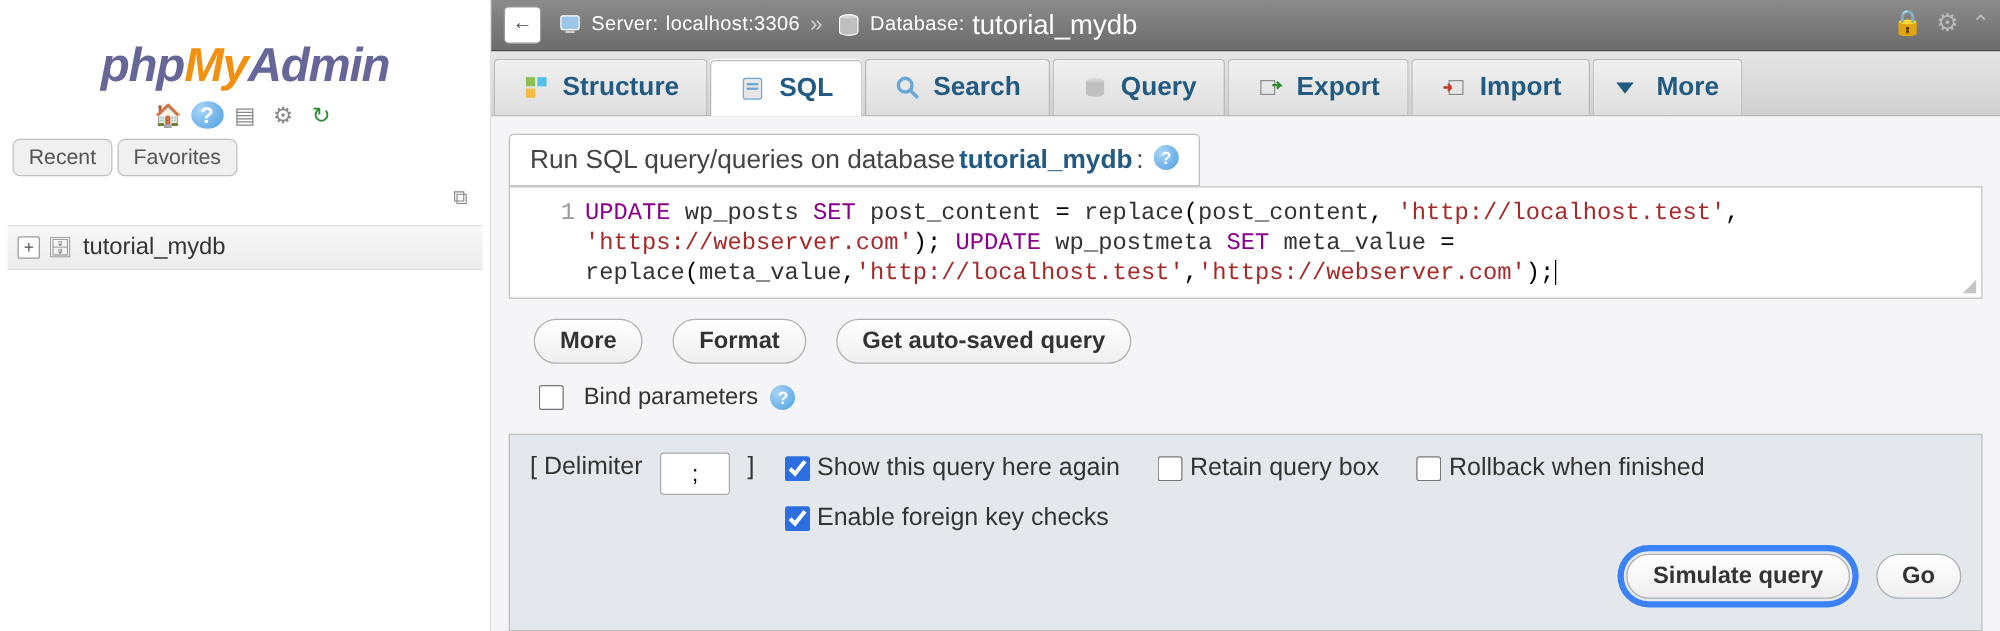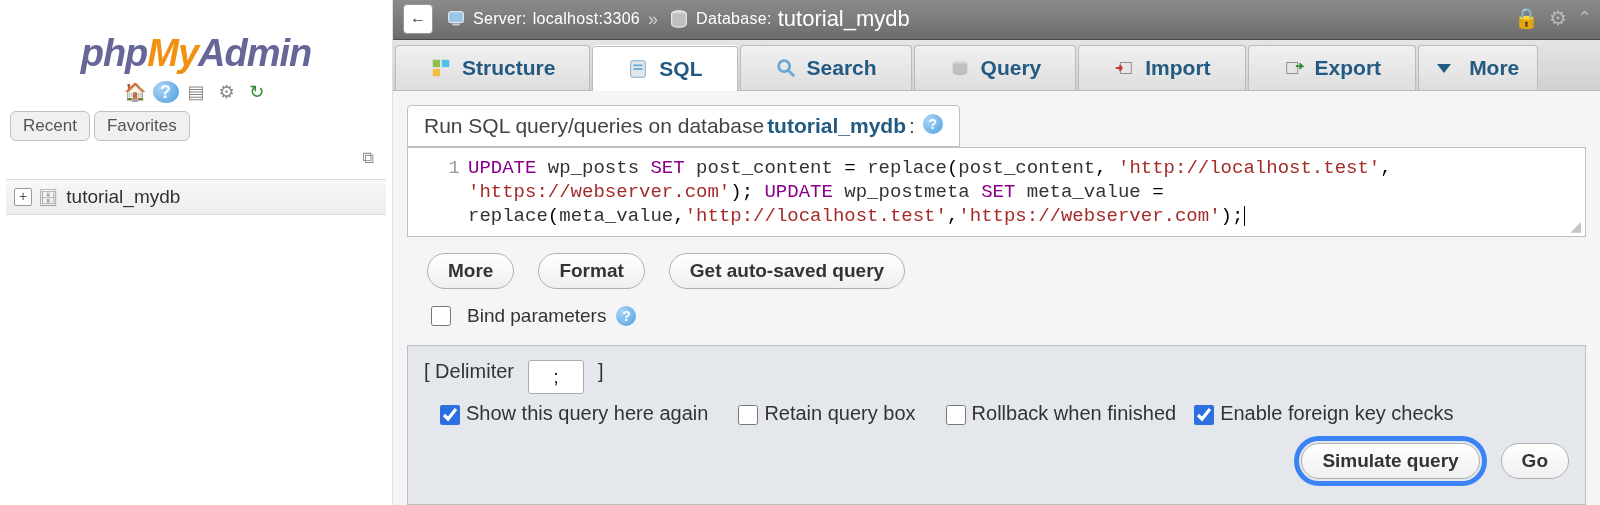--- a/index.html
+++ b/index.html
@@ -24,21 +24,21 @@
 .main{flex:1;display:flex;flex-direction:column;background:#f5f5f7}
 .breadcrumb{height:42px;background:linear-gradient(#8b8b8b,#6c6c6c);color:#fff;display:flex;align-items:center;padding:0 8px;border-bottom:1px solid #4a4a4a;position:relative}
 .bc-back{width:28px;height:28px;background:#fff;border:1px solid #999;border-radius:4px;text-align:center;line-height:26px;color:#444;margin:0 10px 0 2px;cursor:pointer}
 .bc-icon{margin:0 6px 0 2px;display:inline-flex;align-items:center}
 .bc-text{font-size:16px;letter-spacing:.3px}
 .bc-sep{margin:0 8px;font-size:18px;color:#d0d0d0}
 .bc-dbname{font-size:22px;font-weight:normal}
 .bc-right{position:absolute;right:8px;top:6px;display:flex;gap:10px;align-items:center;color:#b8b8b8}
 
 .tabbar{display:flex;align-items:flex-end;background:linear-gradient(#e5e5e5,#d0d0d0);height:54px;border-bottom:1px solid #bbb}
-.tabbar .ttab{padding:10px 34px;font-size:21px;font-weight:bold;color:#235a81;border:1px solid #bbb;border-bottom:none;background:linear-gradient(#f0f0f0,#dedede);margin:0 0 0 2px;border-top-left-radius:4px;border-top-right-radius:4px;cursor:pointer;display:flex;align-items:center;gap:10px}
+.tabbar .ttab{padding:10px 22px;font-size:21px;font-weight:bold;color:#235a81;border:1px solid #bbb;border-bottom:none;background:linear-gradient(#f0f0f0,#dedede);margin:0 0 0 2px;border-top-left-radius:4px;border-top-right-radius:4px;cursor:pointer;display:flex;align-items:center;gap:10px}
 .tabbar .ttab.active{background:#fff;border-color:#bbb;box-shadow:0 -1px 0 #fff;position:relative;top:1px}
 .tabbar .ttab .ticon{width:22px;height:22px;display:inline-block}
 .tabbar .ttab.more{padding:10px 18px}
 .tabbar .ttab .tri{display:inline-block;width:0;height:0;border-left:7px solid transparent;border-right:7px solid transparent;border-top:9px solid #235a81;margin-right:8px}
 
 .panel{margin:14px 14px 0 14px}
 .panel-head{display:inline-flex;align-items:flex-start;background:#fff;border:1px solid #bfbfbf;border-radius:4px 4px 0 0;padding:8px 16px;font-size:21px;color:#444}
 .panel-head .dbn{color:#235a81;font-weight:bold;margin:0 3px}
 .panel-head .help{margin-left:8px}
 .editor-wrap{background:#fff;border:1px solid #bfbfbf;padding:8px;position:relative}
@@ -51,21 +51,21 @@
 .cursor{display:inline-block;width:1px;height:20px;background:#000;vertical-align:middle;margin-left:1px}
 .resize-handle{position:absolute;right:4px;bottom:2px;color:#c6c6c6;font-size:14px;cursor:nwse-resize}
 .action-row{display:flex;align-items:center;gap:24px;margin:16px 0 14px 20px}
 .btn{background:linear-gradient(#fff,#efefef);border:1px solid #b0b0b0;border-radius:18px;padding:6px 20px;font-size:19px;font-weight:bold;color:#333;cursor:pointer}
 .chk-row{display:flex;align-items:center;gap:10px;margin:6px 0 16px 20px;font-size:19px}
 
 .bottom{background:#e4e8ec;border:1px solid #bfbfbf;margin:0 14px;padding:14px 16px 18px;display:flex;align-items:flex-start;flex-wrap:wrap;gap:8px}
 .delim-label{font-size:20px;color:#333}
 .delim-input{width:50px;height:30px;border:1px solid #aaa;border-radius:3px;text-align:center;font-size:18px;margin:0 6px}
 .cb{width:20px;height:20px;accent-color:#2d6fe0;margin-right:6px;vertical-align:middle}
-.bcol{display:flex;flex-direction:row;gap:14px;margin-left:12px}
+.bcol{display:flex;flex-direction:column;gap:14px;margin-left:12px}
 .brow{display:flex;align-items:center;gap:26px;font-size:20px}
 .bottom-actions{margin-left:auto;display:flex;align-items:center;gap:14px;align-self:flex-end}
 .simring{border:5px solid #3b82f6;border-radius:26px;padding:2px}
 .help{display:inline-block;width:20px;height:20px;border-radius:50%;background:radial-gradient(circle at 30% 30%,#a8d4f7,#4d9fe0);color:#fff;text-align:center;font-size:14px;line-height:20px;font-weight:bold}
 .link-chain{display:inline-block;font-size:16px;color:#8a8a8a}
 
 .svg-ico{width:22px;height:22px;display:inline-block}
 </style>
 </head>
 <body>
@@ -151,31 +151,31 @@
       </div>
       <div class="ttab">
         <span class="ticon"><svg viewBox="0 0 24 24" width="22" height="22">
               <ellipse cx="12" cy="7" rx="8" ry="3" fill="#d6d6d6"></ellipse>
               <path d="M4 7v10c0 1.7 3.6 3 8 3s8-1.3 8-3V7" fill="#bfbfbf"></path>
             </svg></span>
         <span>Query</span>
       </div>
       <div class="ttab">
         <span class="ticon"><svg viewBox="0 0 24 24" width="22" height="22">
+              <rect x="4" y="6" width="12" height="12" fill="#e6e6e6" stroke="#888"></rect>
+              <path d="M14 10h7l-3-3m3 3l-3 3" stroke="#2e8b2e" stroke-width="2" fill="none"></path>
+            </svg></span>
+        <span>Export</span>
+      </div>
+      <div class="ttab">
+        <span class="ticon"><svg viewBox="0 0 24 24" width="22" height="22">
               <rect x="8" y="6" width="12" height="12" fill="#e6e6e6" stroke="#888"></rect>
               <path d="M3 12h7m0 0l-3-3m3 3l-3 3" stroke="#c0392b" stroke-width="2" fill="none"></path>
             </svg></span>
         <span>Import</span>
-      </div>
-      <div class="ttab">
-        <span class="ticon"><svg viewBox="0 0 24 24" width="22" height="22">
-              <rect x="4" y="6" width="12" height="12" fill="#e6e6e6" stroke="#888"></rect>
-              <path d="M14 10h7l-3-3m3 3l-3 3" stroke="#2e8b2e" stroke-width="2" fill="none"></path>
-            </svg></span>
-        <span>Export</span>
       </div>
       <div class="ttab more">
         <span class="tri"></span>
         <span>More</span>
       </div>
     </div>
 
     <div class="panel">
       <div class="panel-head">
         <span>Run SQL query/queries on database </span>

